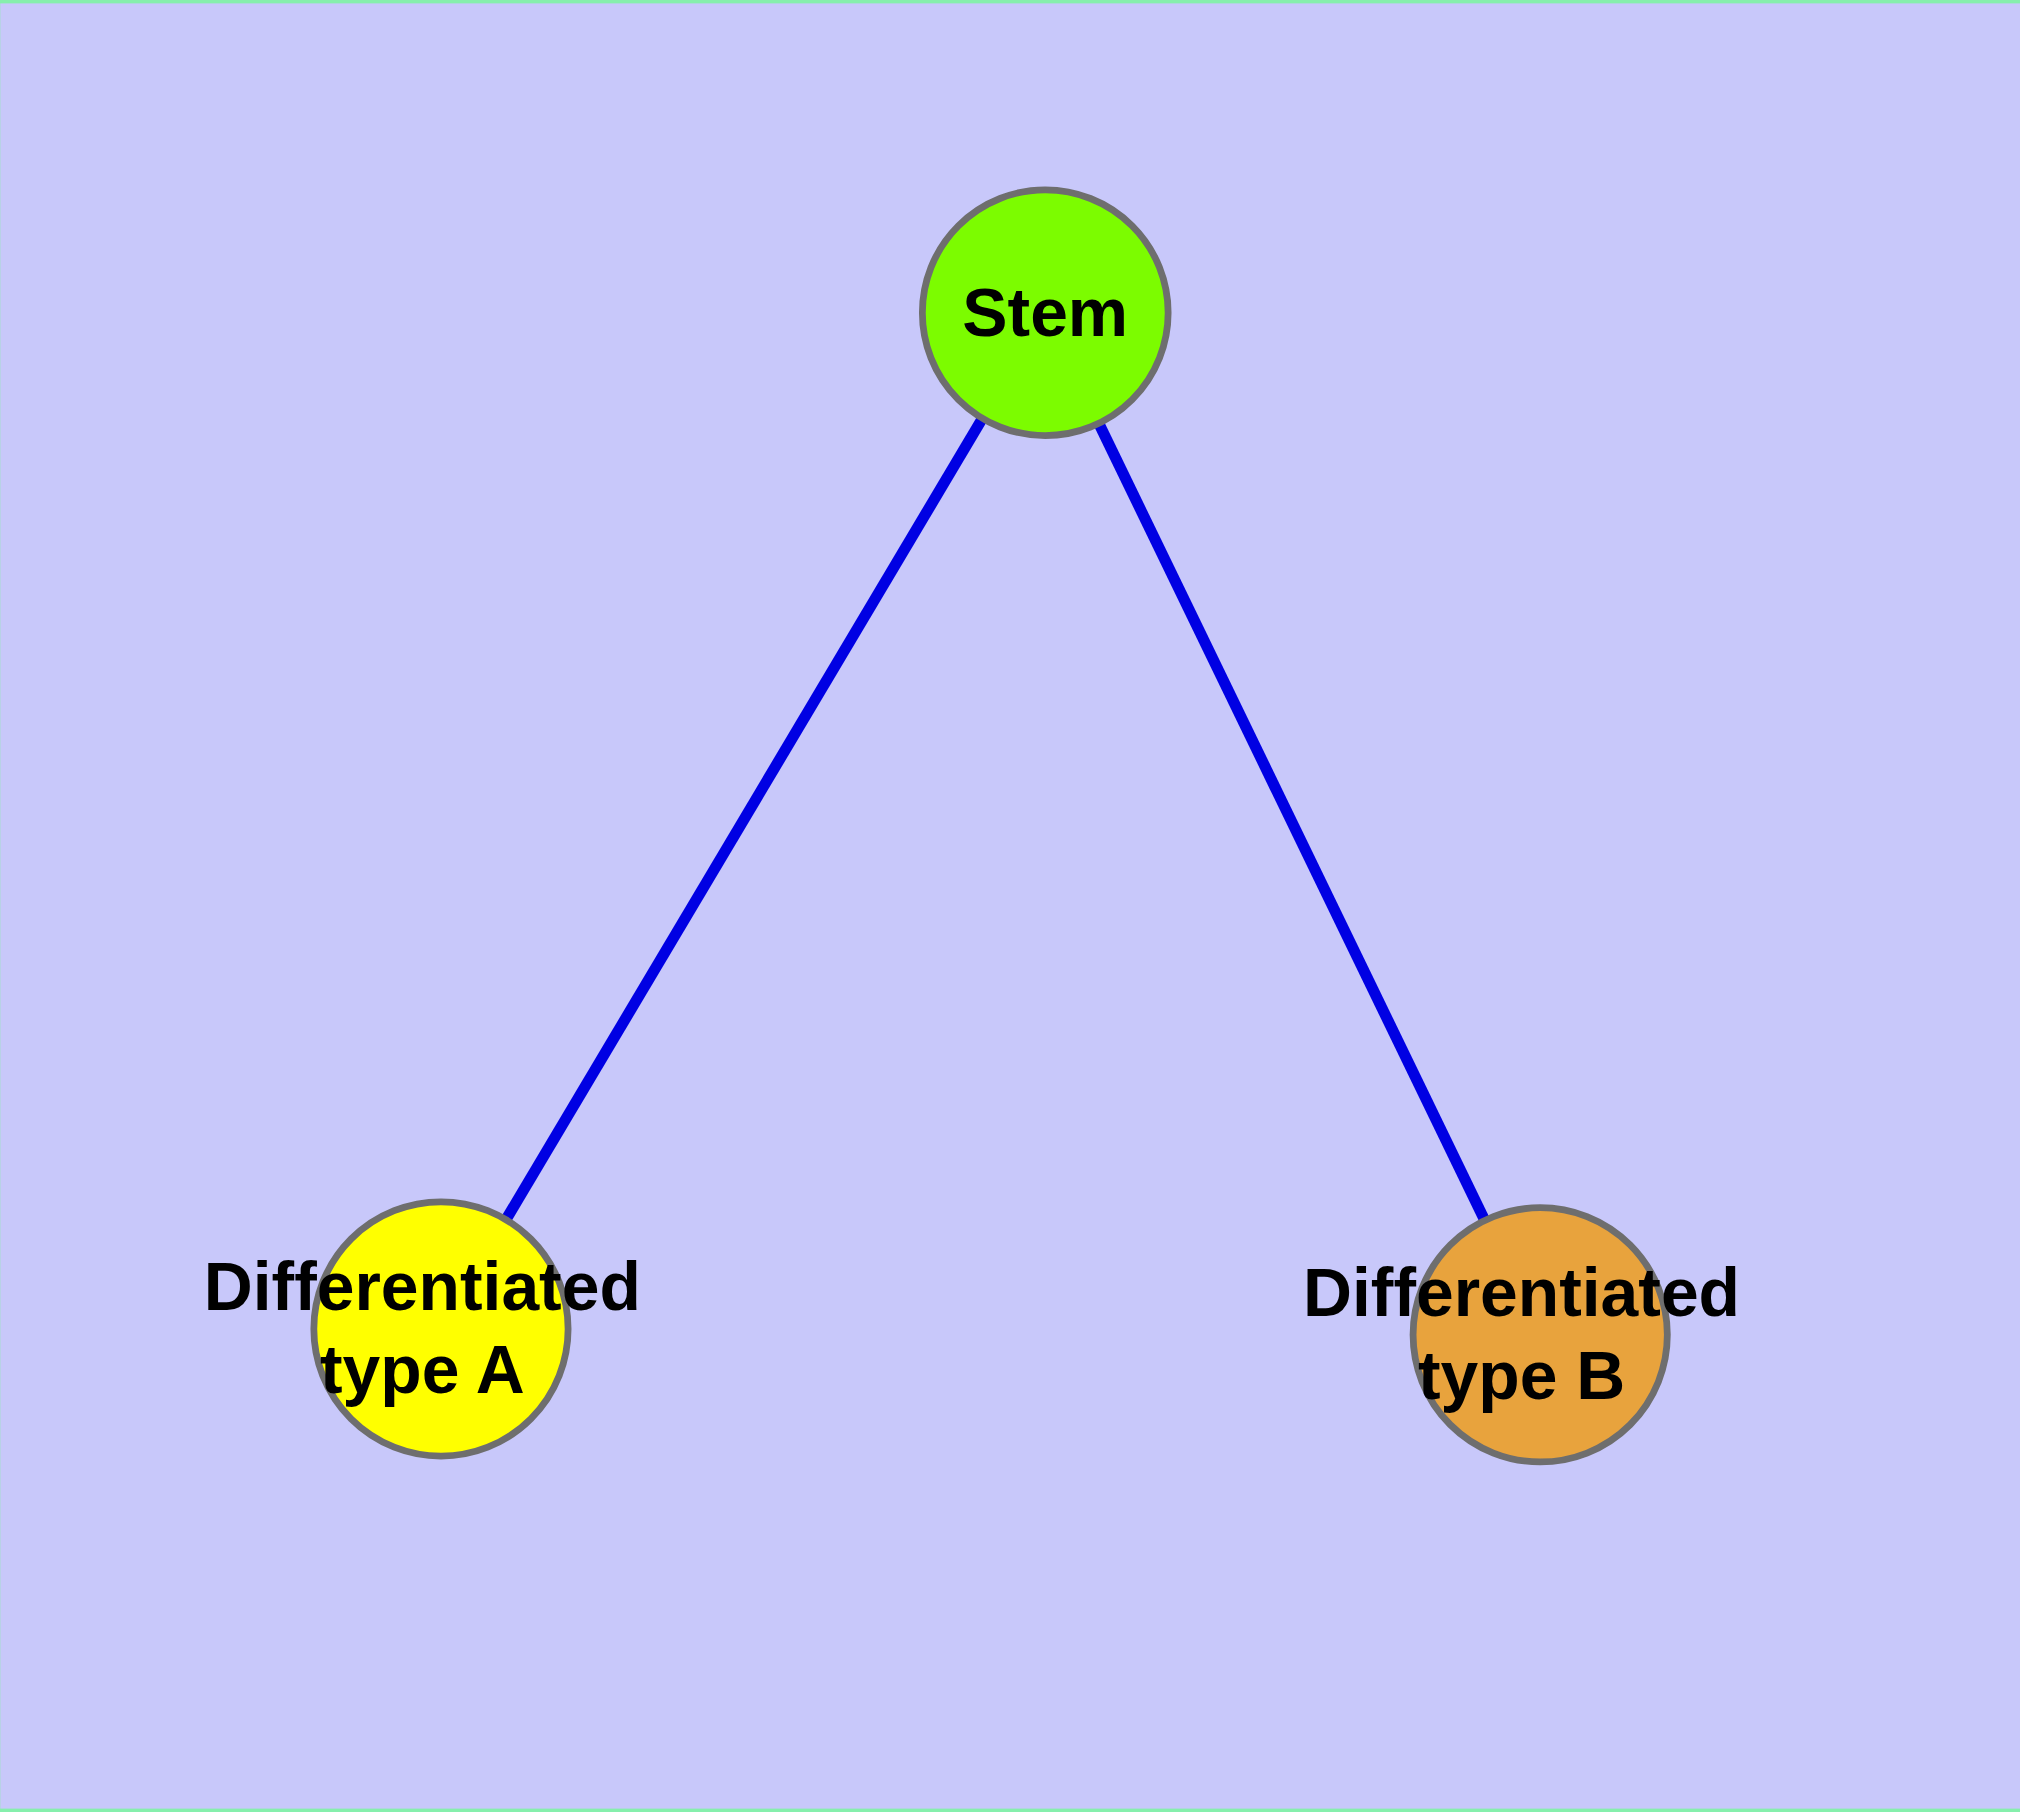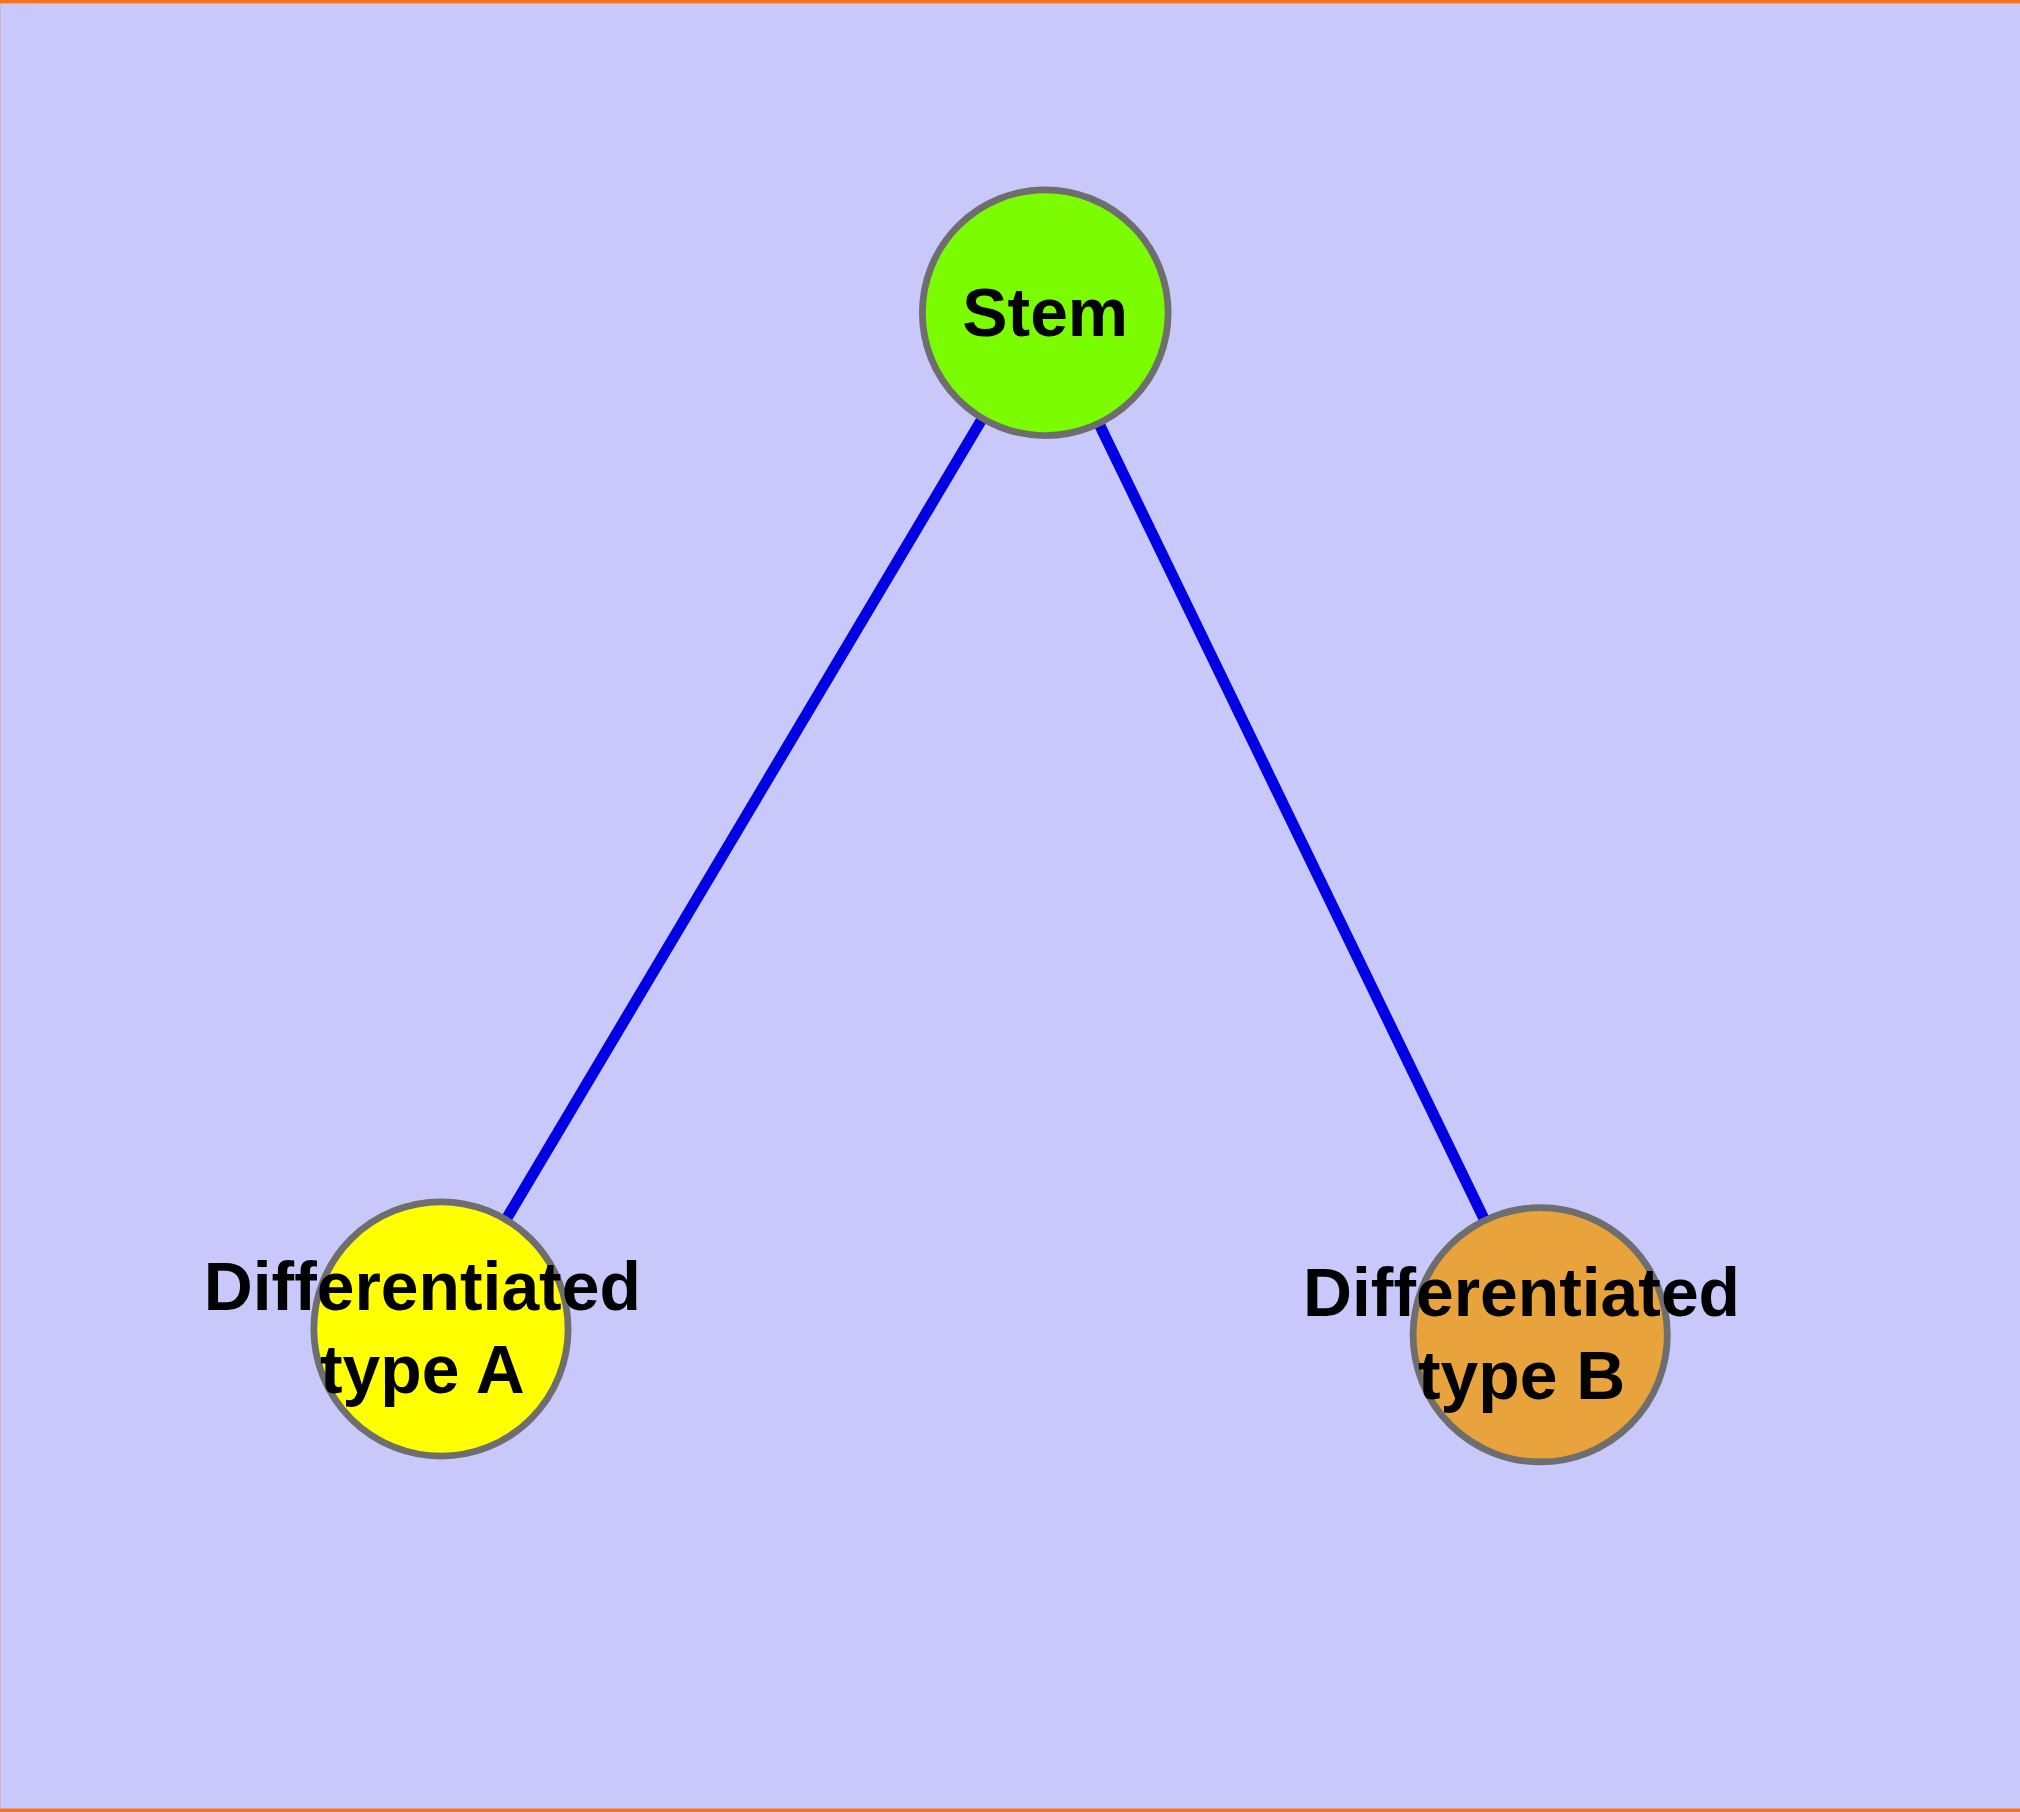--- a/index.html
+++ b/index.html
@@ -11,21 +11,21 @@
   body {
     width: 2021px;
     height: 1812px;
     overflow: hidden;
     font-family: "Liberation Sans", sans-serif;
   }
   #graph-canvas {
     position: relative;
     width: 2021px;
     height: 1812px;
-    background: #f97316;
+    background: #86efac;
   }
   #graph-svg {
     position: absolute;
     left: 0;
     top: 0;
     width: 2021px;
     height: 1812px;
     display: block;
   }
   .node-label-text {

